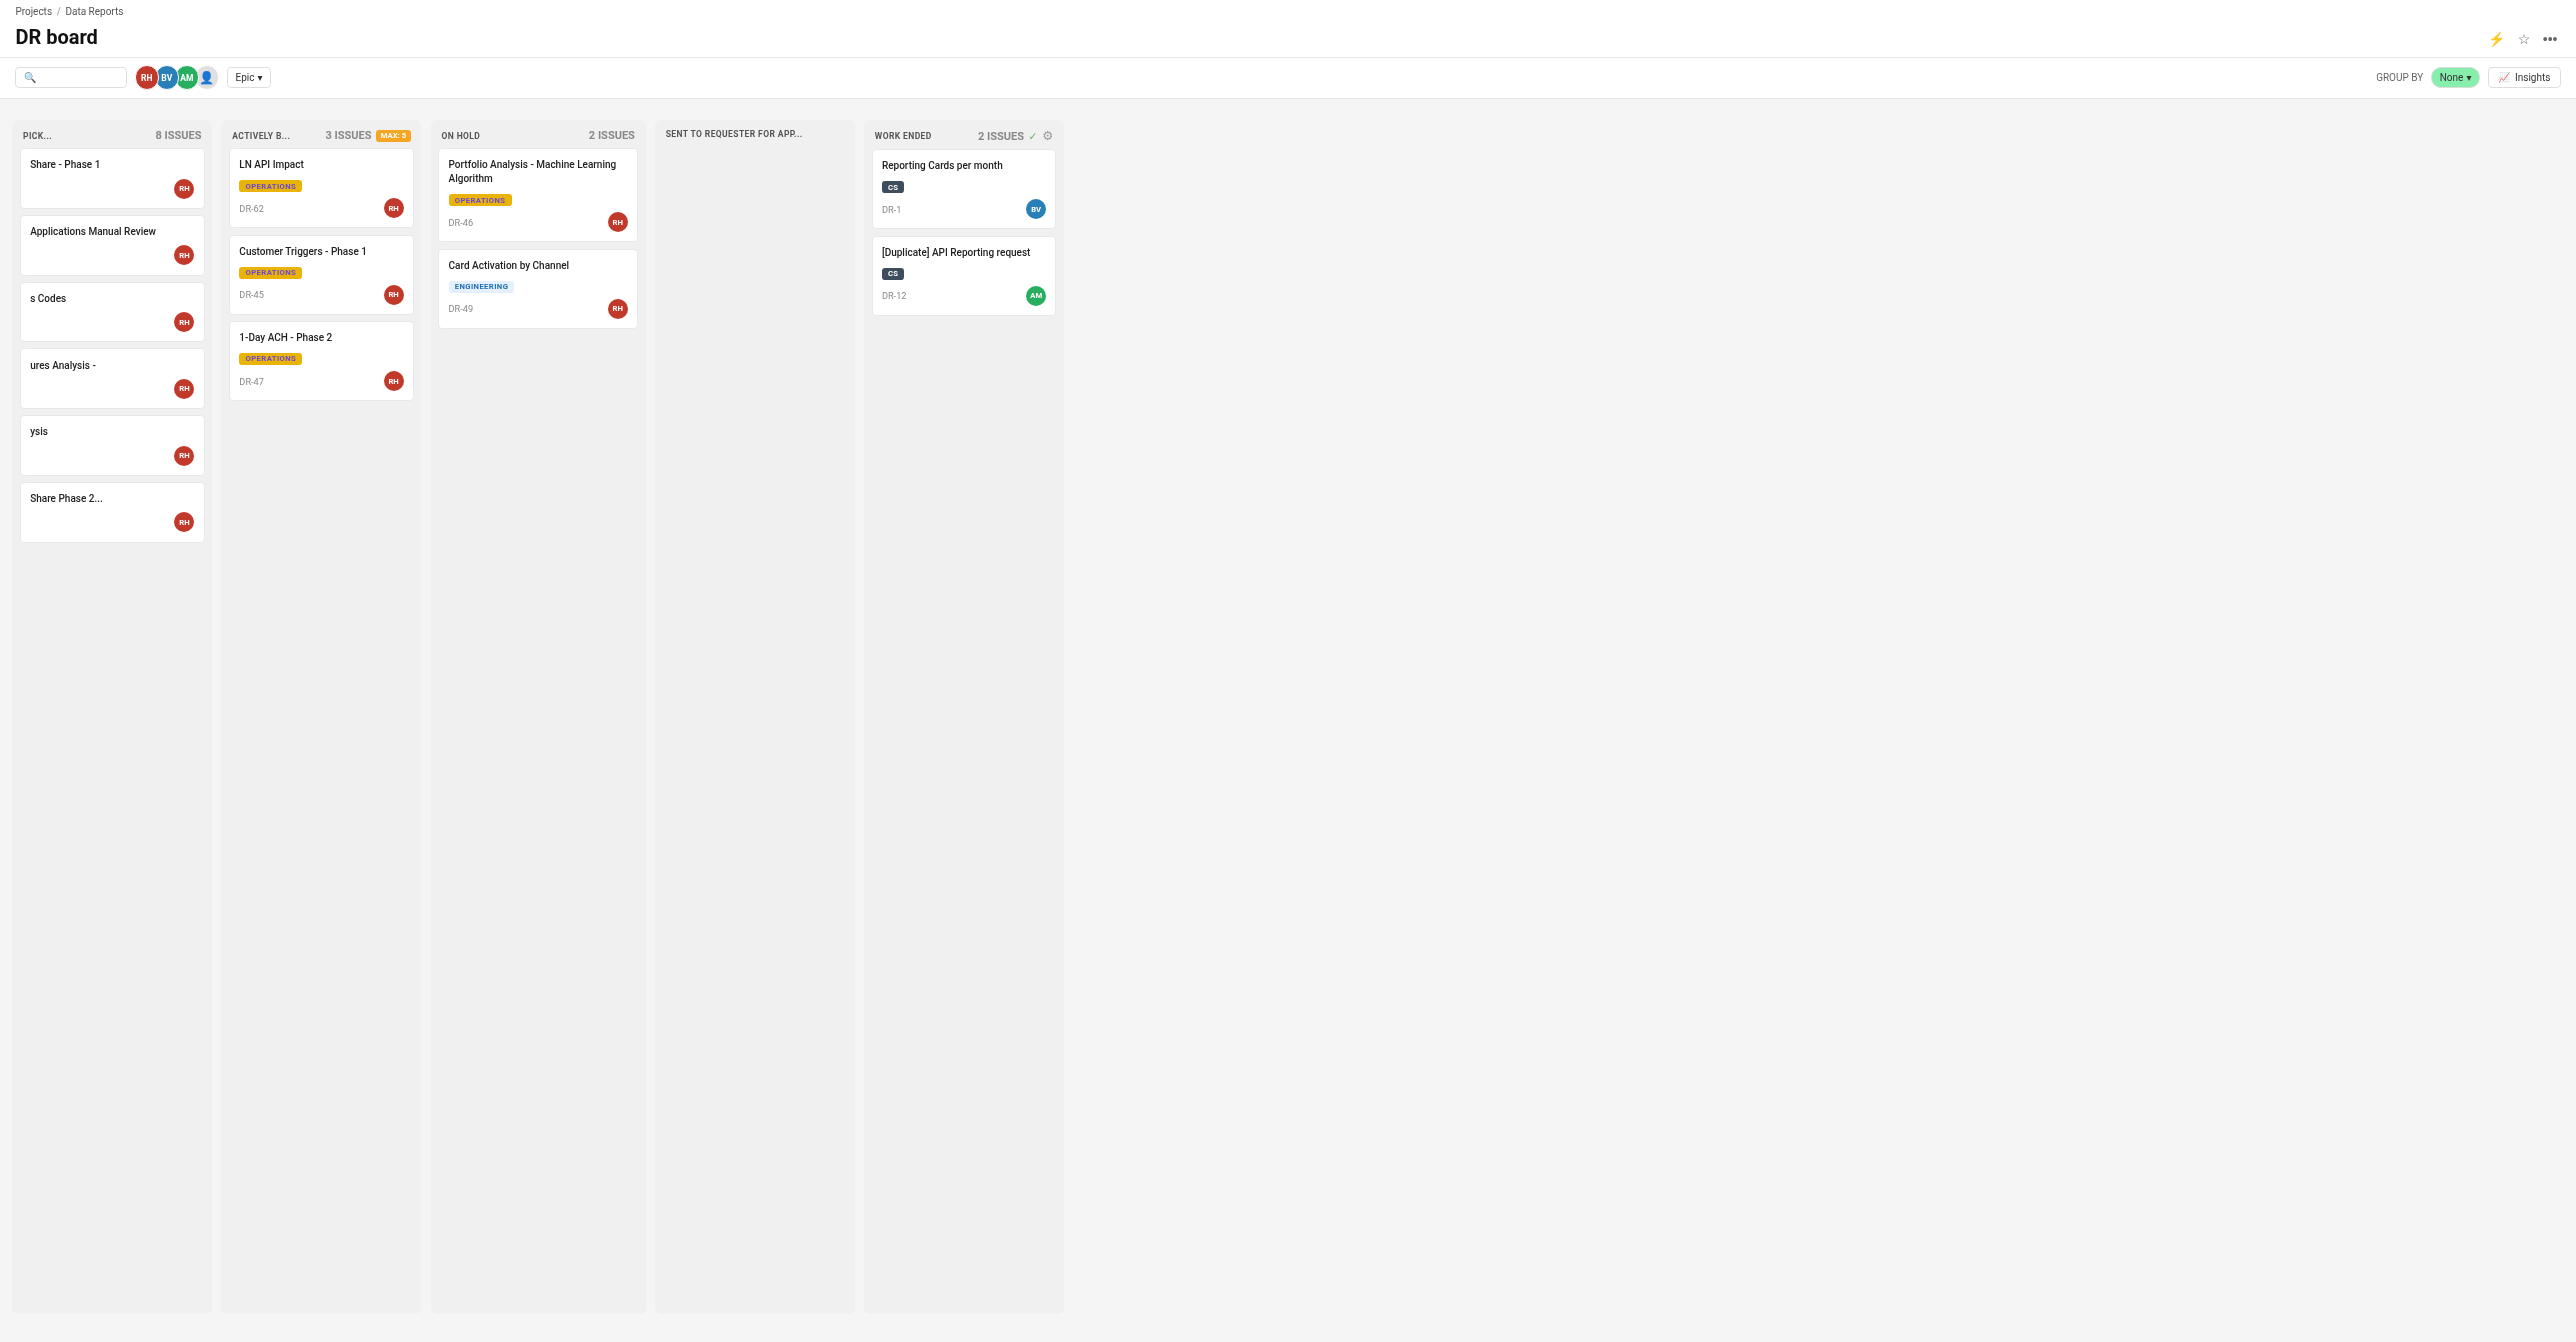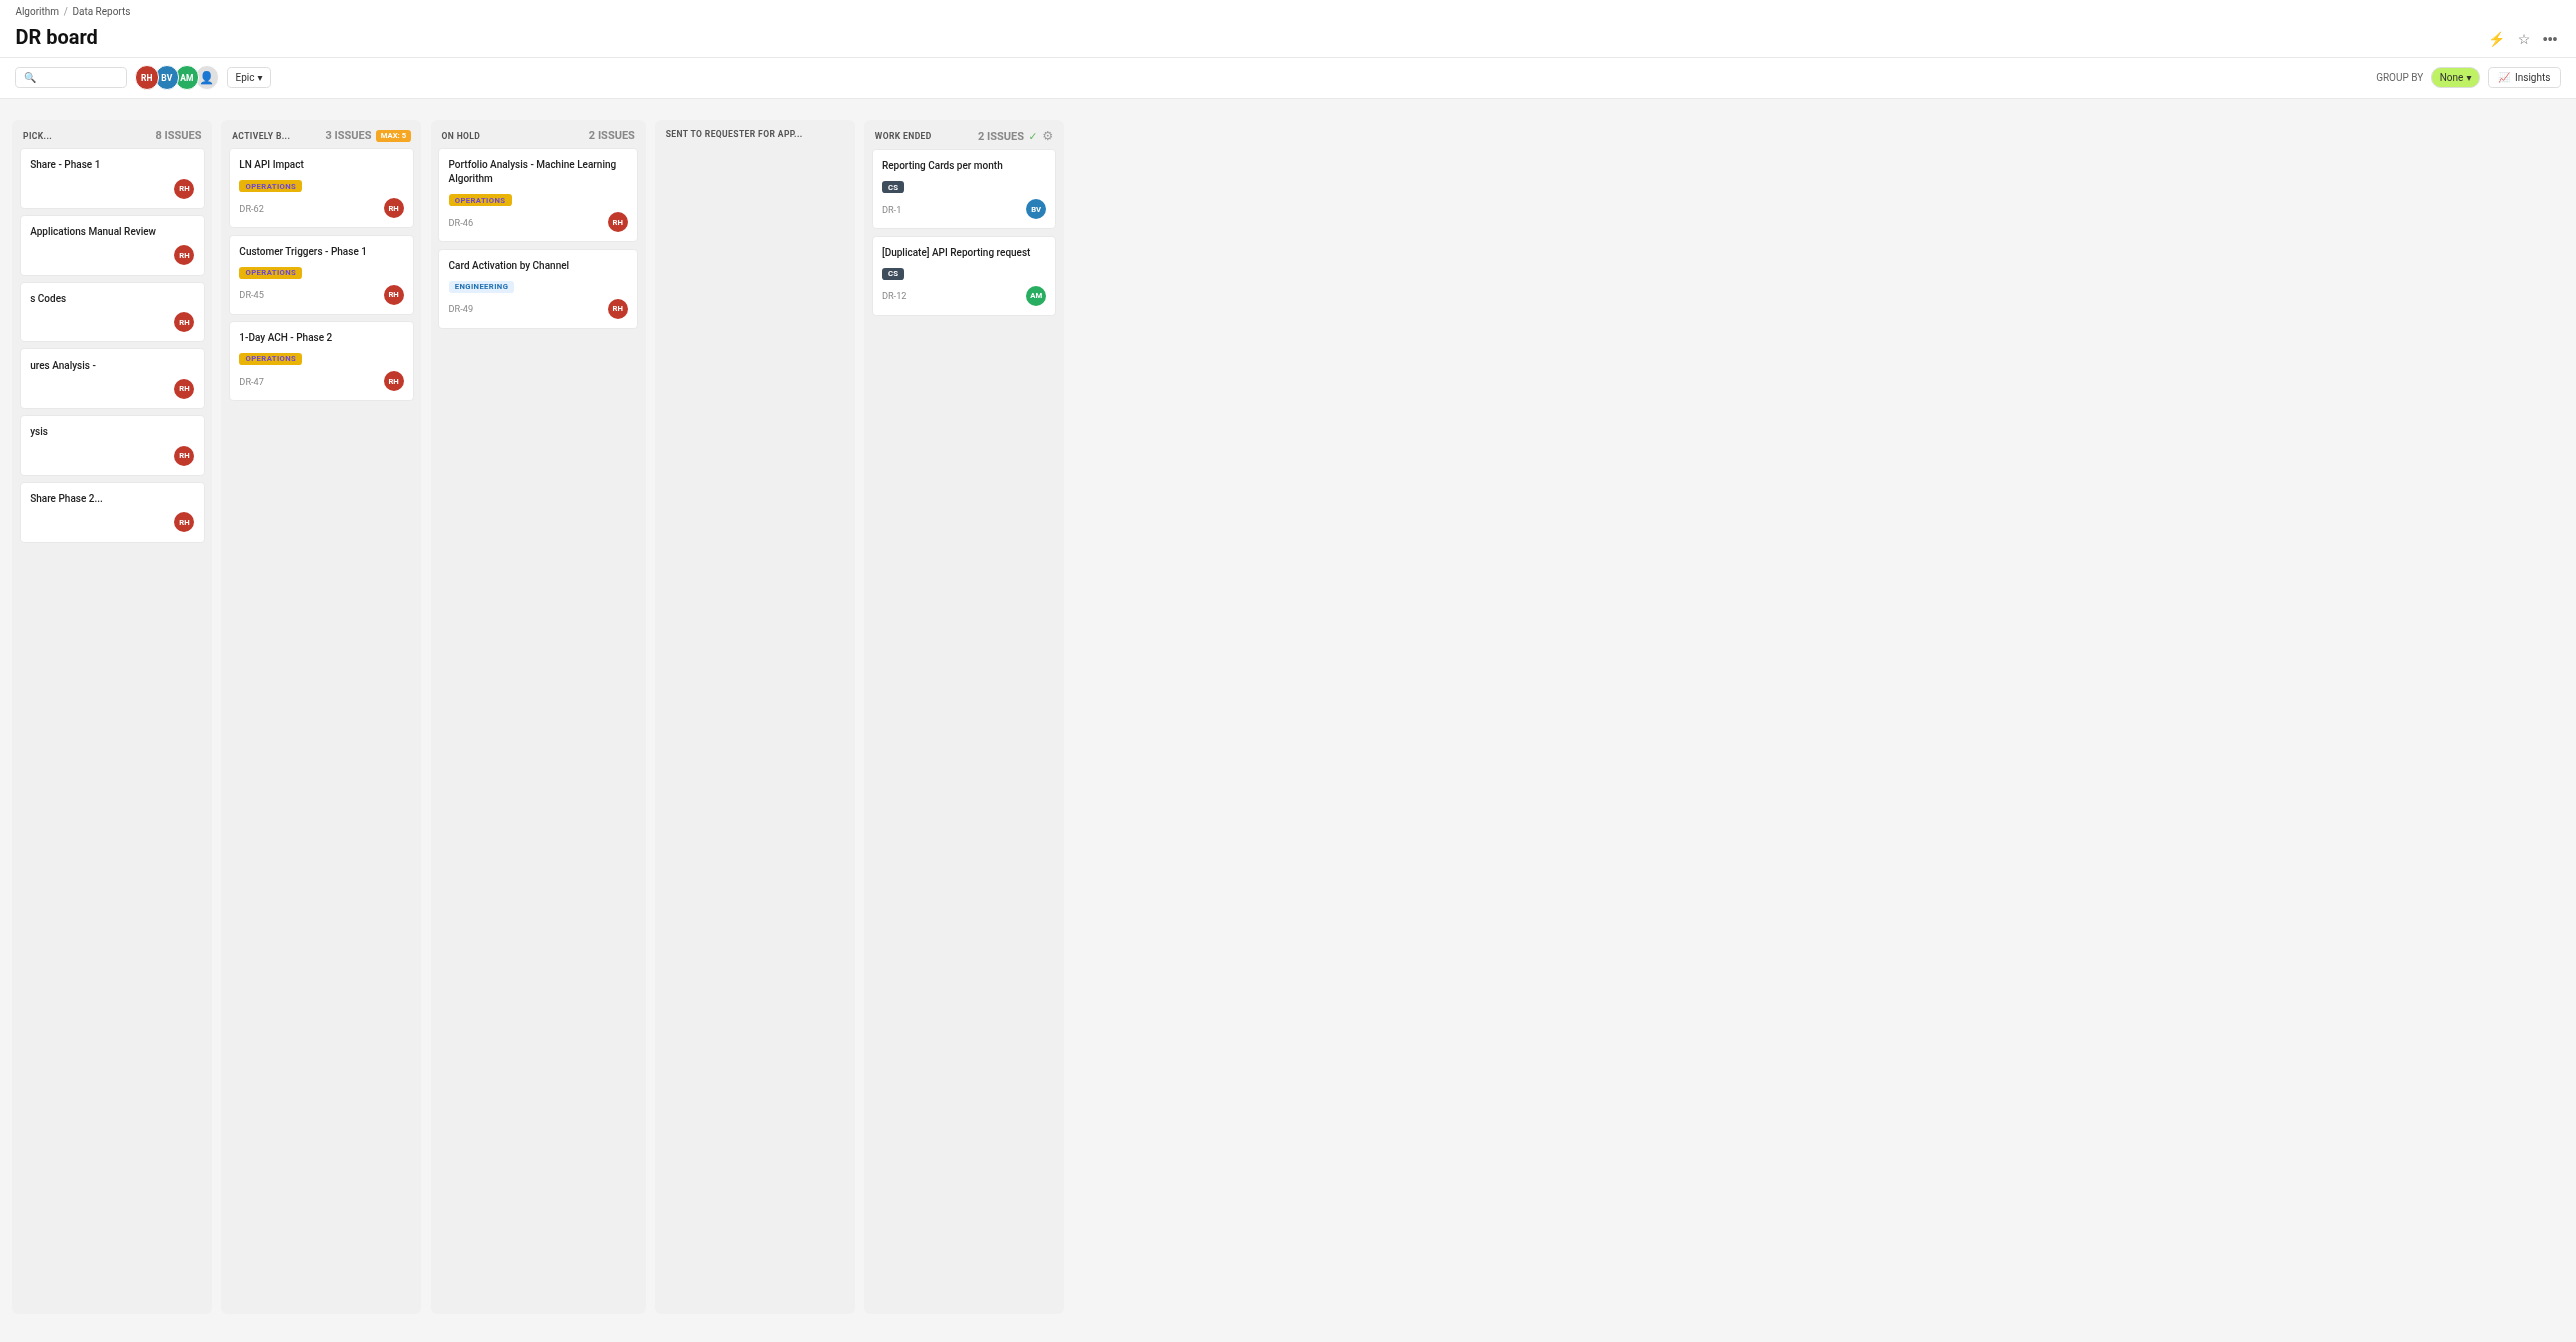--- a/index.html
+++ b/index.html
@@ -15,21 +15,21 @@
     .search-box { display: flex; align-items: center; border: 0.8px solid #ddd; border-radius: 4.6px; padding: 3.8px 7.7px; gap: 4.6px; background: #fff; min-width: 108px; }
     .search-box input { border: none; outline: none; font-size: 10px; background: transparent; width: 77px; }
     .search-icon { color: #999; font-size: 10px; }
     .avatars { display: flex; align-items: center; }
     .avatar { width: 24.6px; height: 24.6px; border-radius: 50%; display: flex; align-items: center; justify-content: center; font-size: 8.5px; font-weight: 700; color: #fff; border: 1.5px solid #fff; margin-left: -4.6px; cursor: pointer; }
     .avatar:first-child { margin-left: 0; }
     .avatar-add { background: #e8e8e8; color: #666; font-size: 12.3px; }
     .epic-filter { display: flex; align-items: center; gap: 3.1px; border: 0.8px solid #ddd; border-radius: 4.6px; padding: 3.8px 7.7px; cursor: pointer; font-size: 10px; background: #fff; }
     .spacer { flex: 1; }
     .group-by-label { font-size: 10px; color: #666; }
-    .group-by-select { display: flex; align-items: center; gap: 3.1px; border: 0.8px solid #ddd; border-radius: 10px; padding: 3.8px 7.7px; cursor: pointer; font-size: 10px; background: #bef264; }
+    .group-by-select { display: flex; align-items: center; gap: 3.1px; border: 0.8px solid #ddd; border-radius: 10px; padding: 3.8px 7.7px; cursor: pointer; font-size: 10px; background: #86efac; }
     .insights-btn { display: flex; align-items: center; gap: 4.6px; border: 0.8px solid #ddd; border-radius: 4.6px; padding: 3.8px 9.2px; cursor: pointer; font-size: 10px; background: #fff; }
 
     .board { display: flex; gap: 9.2px; padding: 12.3px 0 12.3px 0; overflow-x: auto; height: calc(100vh - 123px); margin-top: 9px; }
 
     .column { background: #f0f0f0; border-radius: 6.2px; min-width: 200px; max-width: 215px; flex-shrink: 0; display: flex; flex-direction: column; position: relative; }
     .column-header { padding: 9.2px 10.8px 6.2px 10.8px; display: flex; align-items: center; gap: 4.6px; }
     .column-title { font-size: 8.5px; font-weight: 700; color: #555; text-transform: uppercase; letter-spacing: 0.4px; flex: 1; }
     .column-count { font-size: 11px; color: #888; font-weight: bold; }
     .max-badge { background: #f5a623; color: #fff; font-size: 7.7px; font-weight: 700; padding: 1.5px 4.6px; border-radius: 3.1px; }
     .column-checkmark { color: #5cb85c; font-size: 10.8px; }
@@ -50,21 +50,21 @@
 
     .icon-btn { background: none; border: none; cursor: pointer; font-size: 14px; color: #666; padding: 3.1px; }
 
     .header-actions { display: flex; align-items: center; gap: 6.2px; }
   </style>
 </head>
 <body>
 
 <div class="top-bar">
   <div class="breadcrumb">
-    <span class="breadcrumb-link">Algorithm</span>
+    <span class="breadcrumb-link">Projects</span>
     <span class="breadcrumb-sep">/</span>
     <span class="breadcrumb-link">Data Reports</span>
   </div>
   <div style="display:flex; align-items:center; justify-content:space-between;">
     <h1 class="page-title">DR board</h1>
     <div class="header-actions">
       <button class="icon-btn">⚡</button>
       <button class="icon-btn">☆</button>
       <button class="icon-btn">•••</button>
     </div>

